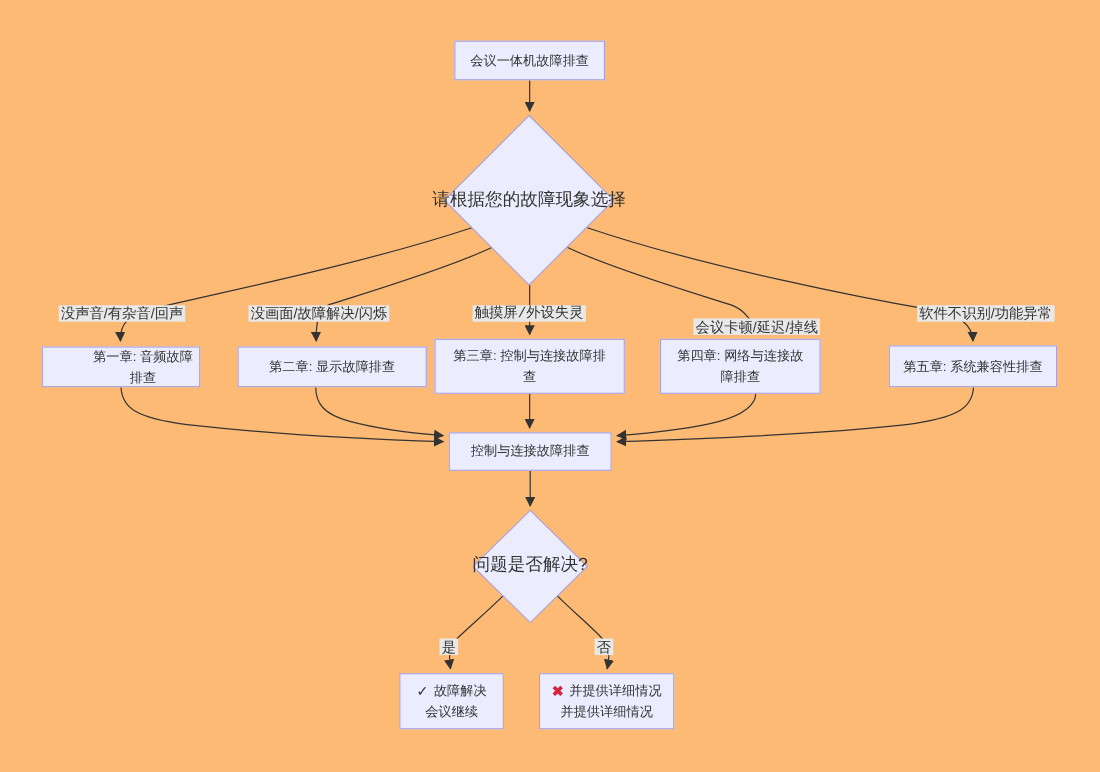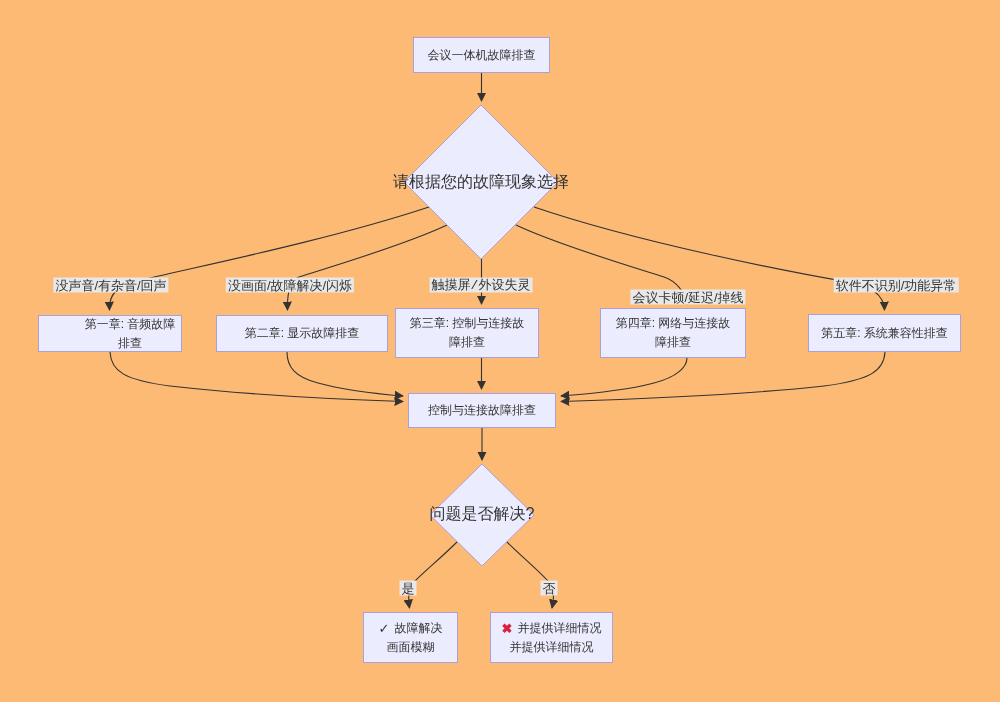--- a/index.html
+++ b/index.html
@@ -79,21 +79,21 @@
   <div class="edge-label" style="left:481px;top:285px;font-family:Liberation Mono, monospace;">触摸屏/外设失灵</div>
   <div class="edge-label" style="left:688px;top:285px;margin-top:12px;">会议卡顿/延迟/掉线</div>
   <div class="edge-label" style="left:884px;top:285px;margin-left:12px;">软件不识别/功能异常</div>
 
   <div class="node" style="left:38px;top:315px;width:144px;height:37px;padding-left:40px;">
     <span>第一章: 音频故障排查</span>
   </div>
   <div class="node" style="left:216px;top:315px;width:172px;height:37px;">
     <span>第二章: 显示故障排查</span>
   </div>
-  <div class="node pad-sm" style="left:395px;top:308px;width:144px;height:50px;">
+  <div class="node pad-sm" style="left:395px;top:308px;width:173px;height:50px;">
     <span>第三章: 控制与连接故障排查</span>
   </div>
   <div class="node pad-sm" style="left:600px;top:308px;width:146px;height:50px;">
     <span>第四章: 网络与连接故障排查</span>
   </div>
   <div class="node" style="left:808px;top:314px;width:153px;height:38px;">
     <span>第五章: 系统兼容性排查</span>
   </div>
 
   <div class="node" style="left:408px;top:393px;width:148px;height:35px;">
@@ -103,21 +103,21 @@
   <div class="diamond-text" style="left:482px;top:514px;">问题是否解决?</div>
 
   <div class="edge-label" style="left:408px;top:588px;">是</div>
   <div class="edge-label" style="left:549px;top:588px;">否</div>
 
   <div class="node" style="left:363px;top:612px;width:95px;height:51px;">
     <div class="result-line">
       <span class="icon-check">✓</span>
       <span>故障解决</span>
     </div>
-    <div>画面模糊</div>
+    <div>会议继续</div>
   </div>
 
   <div class="node" style="left:490px;top:612px;width:123px;height:51px;">
     <div class="result-line">
       <span class="icon-x">✖</span>
       <span>并提供详细情况</span>
     </div>
     <div>并提供详细情况</div>
   </div>
 

